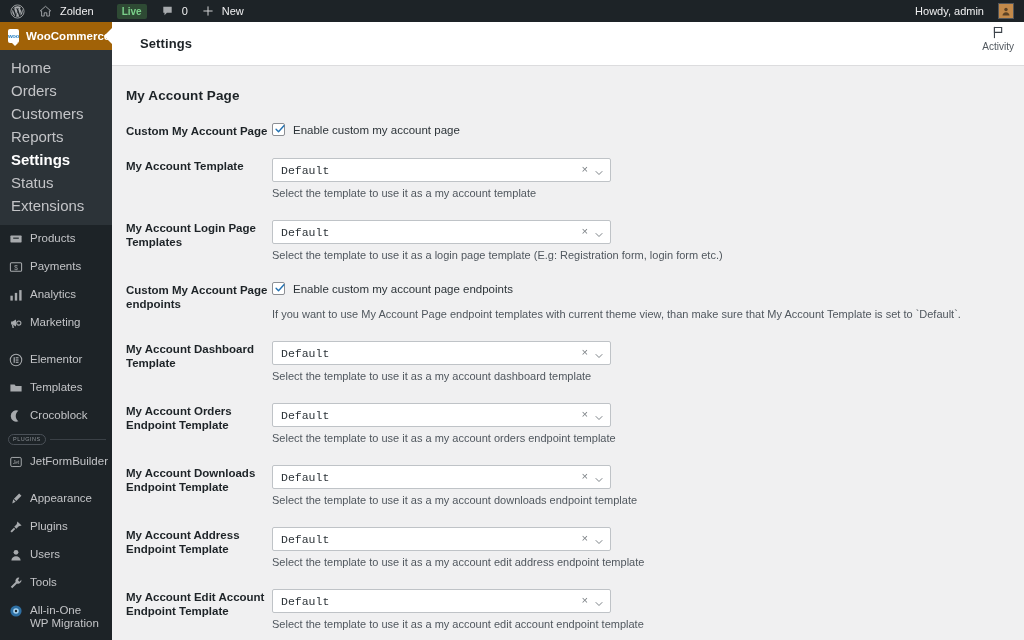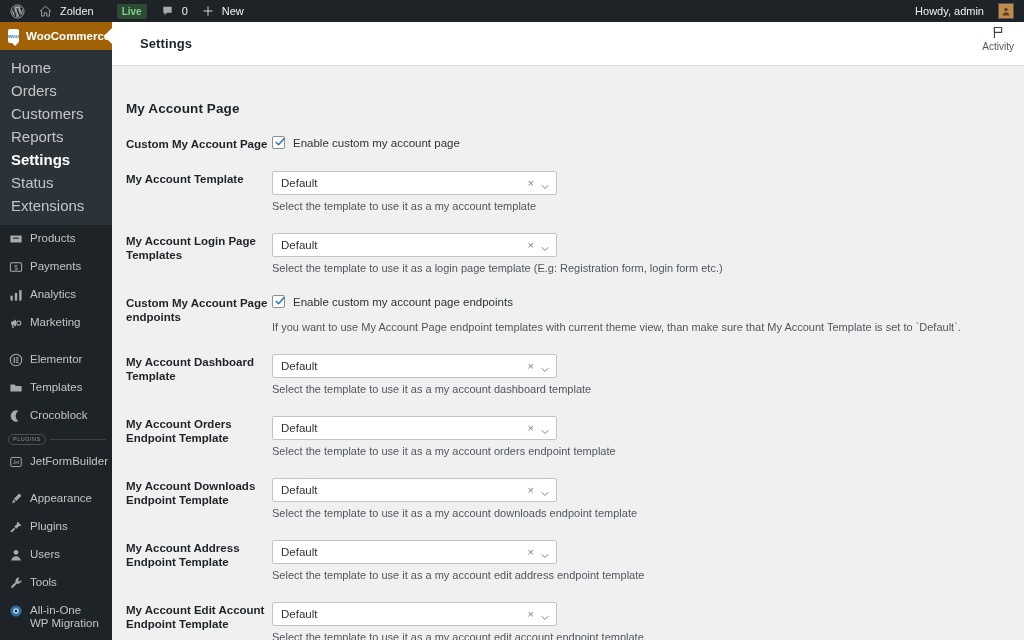--- a/index.html
+++ b/index.html
@@ -128,21 +128,21 @@
     position: absolute; right: 10px; top: 3px;
     display: flex; flex-direction: column; align-items: center; gap: 1px;
     color: #50575e; font-size: 10px;
   }
   .activity-btn svg { width: 15px; height: 15px; stroke: #3c434a; fill: none; stroke-width: 1.5; }
 
   #settings-body { padding: 22px 0 0 0; }
 
   .section-title {
     font-size: 13.5px; font-weight: 700; color: #1d2327;
-    margin: 13px 0 20px 14px; letter-spacing: .1px;
+    margin: 0 0 20px 14px; letter-spacing: .1px;
   }
 
   .field-row { display: flex; margin-bottom: 20px; }
   .field-label {
     width: 160px; min-width: 160px;
     padding-left: 14px; padding-top: 1px;
     font-size: 11.5px; font-weight: 700; color: #1d2327;
     line-height: 14px;
   }
   .field-control { flex: 1; }
@@ -150,25 +150,26 @@
   .cbx-line { display: flex; align-items: center; gap: 8px; }
   .cbx {
     width: 13px; height: 13px; min-width: 13px;
     background: #fff; border: 1px solid #8c8f94; border-radius: 2px;
     position: relative;
   }
   .cbx svg { position: absolute; left: 1px; top: -1px; width: 12px; height: 12px; }
   .cbx-label { font-size: 11.5px; color: #2c3338; }
 
   .select-box {
-    width: 285px; height: 24px;
+    width: 339px; height: 24px;
     background: #fff; border: 1px solid #bfc3c7; border-radius: 2px;
     display: flex; align-items: center;
     padding: 0 6px 0 8px;
     position: relative;
+    font-family: Liberation Mono, monospace;
   }
   .select-value { flex: 1; font-size: 11.5px; color: #2c3338; }
   .select-clear { font-size: 11px; color: #7b8085; padding-right: 6px; line-height: 1; }
   .select-caret { width: 10px; height: 10px; display:block; }
   .select-caret svg { width: 10px; height: 10px; stroke: #5a6268; fill: none; stroke-width: 1.6; }
 
   .field-desc {
     font-size: 11px; color: #50575e;
     margin-top: 4px; line-height: 14px;
   }

